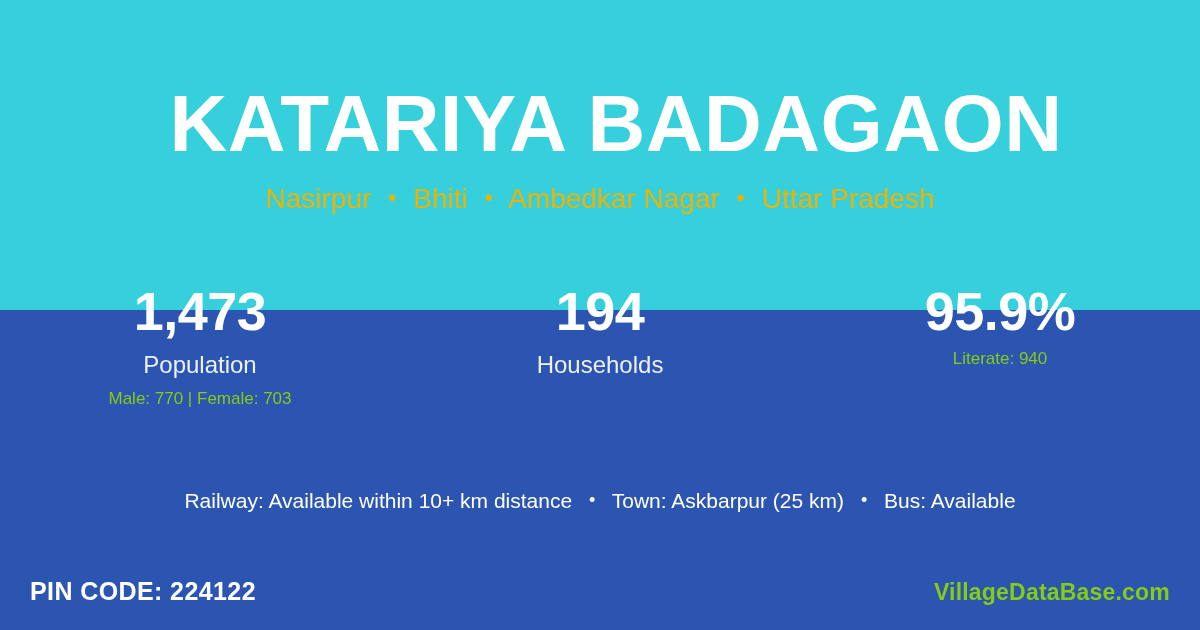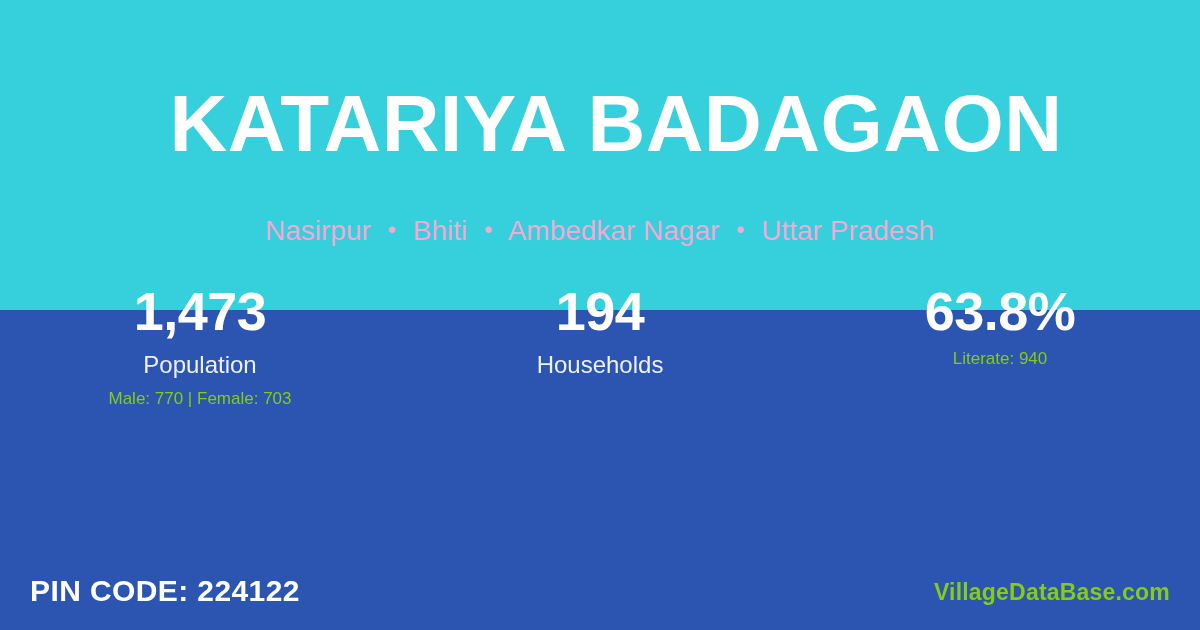--- a/index.html
+++ b/index.html
@@ -62,23 +62,22 @@
     white-space:nowrap;
   }
 
   .village-subtitle {
     position:absolute;
     left:0; top:182px;
     width:1200px;
     font-size:28px;
     line-height:34px;
     font-weight:normal;
-    color:#f9a8d4;
-    white-space:nowrap;
-    margin-top:32px;
+    color:#eab308;
+    white-space:nowrap;
   }
   .village-subtitle .sep {
     padding:0 9px;
     font-size:24px;
     position:relative;
     top:-2px;
   }
 
   
   .stats {
@@ -147,21 +146,21 @@
     position:absolute;
     left:0; top:572px;
     width:1200px;
     height:58px;
     z-index:3;
   }
 
   .pin-code {
     position:absolute;
     left:30px; top:4px;
-    font-size:30px;
+    font-size:25px;
     line-height:30px;
     font-weight:bold;
     color:#FFFFFF;
     letter-spacing:0.4px;
     white-space:nowrap;
   }
 
   .brand {
     position:absolute;
     right:30px; top:6px;
@@ -202,25 +201,32 @@
       <div class="stat-label">Population</div>
       <div class="stat-detail">Male: 770 | Female: 703</div>
     </div>
 
     <div class="stat">
       <div class="stat-value">194</div>
       <div class="stat-label">Households</div>
     </div>
 
     <div class="stat">
-      <div class="stat-value">63.8%</div>
+      <div class="stat-value">95.9%</div>
       <div class="stat-detail">Literate: 940</div>
     </div>
 
   </div>
 
+  <div class="connectivity">
+    <span>Railway: Available within 10+ km distance</span>
+    <span class="sep">•</span>
+    <span>Town: Askbarpur (25 km)</span>
+    <span class="sep">•</span>
+    <span>Bus: Available</span>
+  </div>
 
   <div class="footer">
     <div class="pin-code">PIN CODE: 224122</div>
     <div class="brand">VillageDataBase.com</div>
   </div>
 
 </div>
 
 </body></html>

